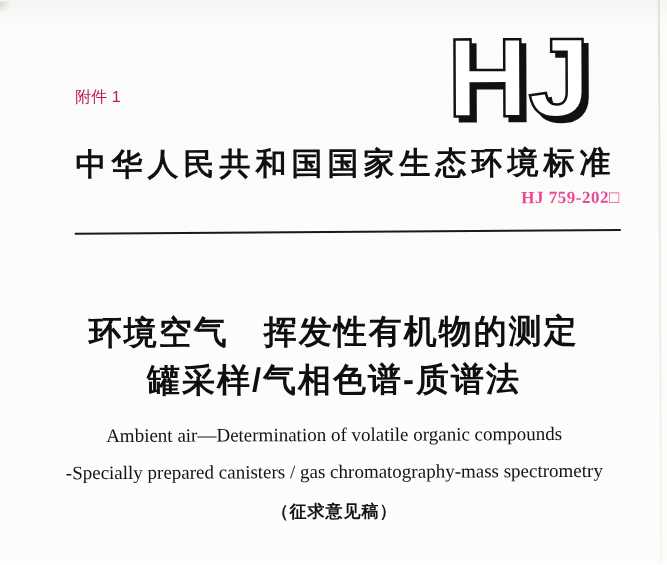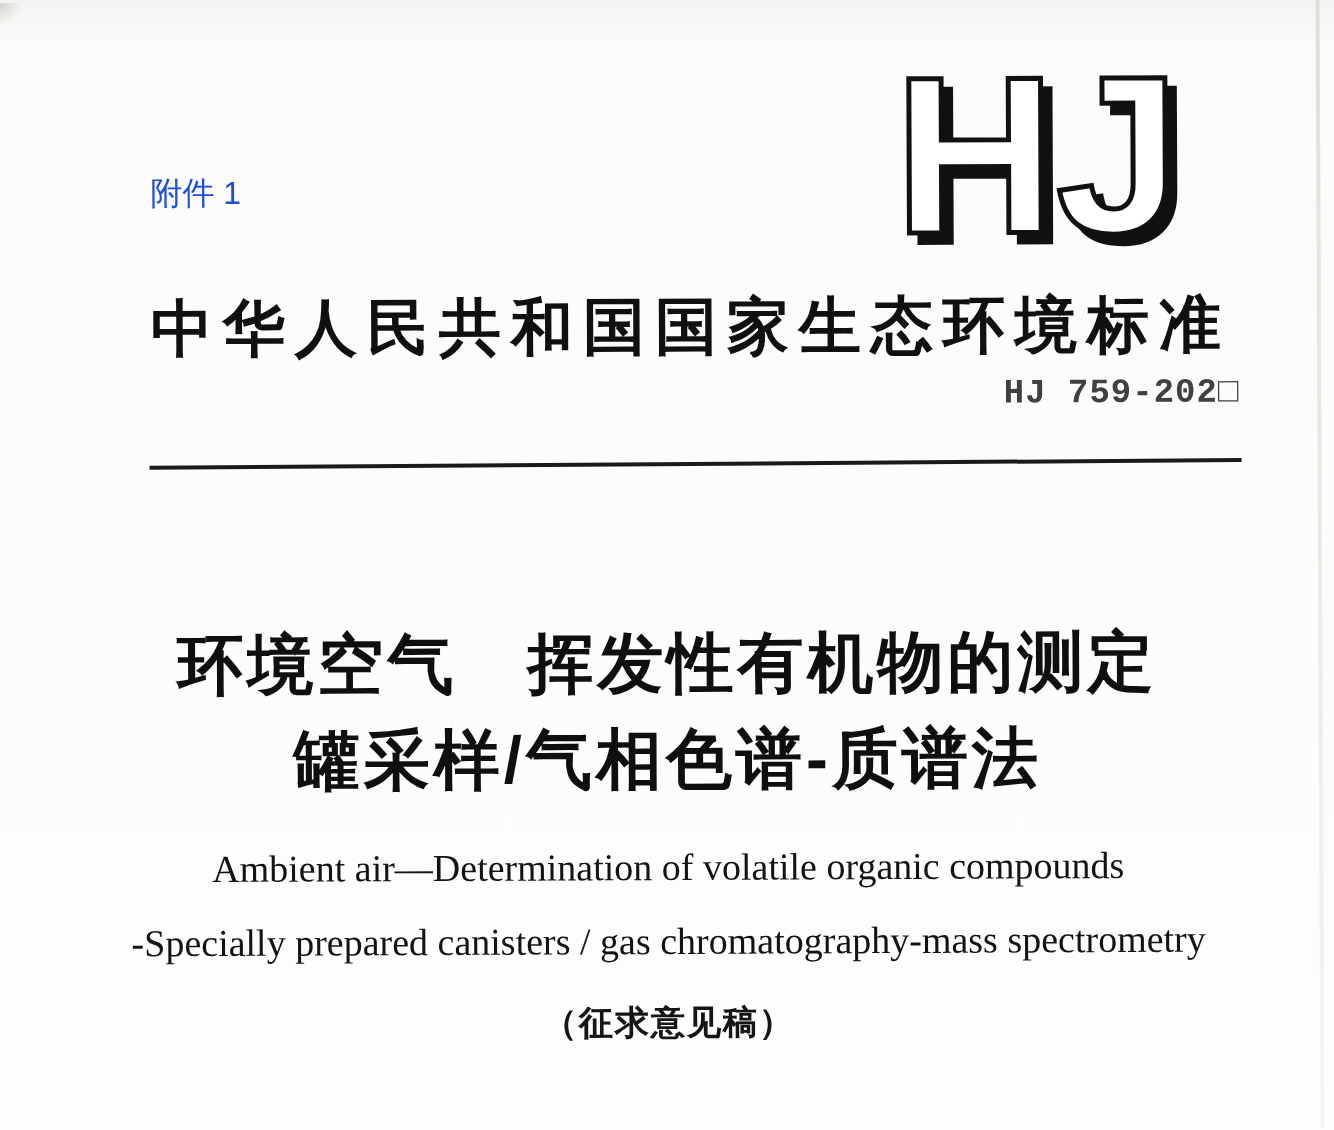--- a/index.html
+++ b/index.html
@@ -20,39 +20,39 @@
   }
   .corner-shade {
     position: absolute; left: 0; top: 0; width: 14px; height: 10px;
     background: radial-gradient(circle at 0 0, #b9b9b4, transparent 70%);
     opacity: .6;
   }
 
   .attachment {
     position: absolute; left: 76px; top: 86px;
     font-family: "Liberation Sans", sans-serif;
-    font-size: 16px; color: #1d4ed8;
+    font-size: 16px; color: #be185d;
   }
 
   .logo {
     position: absolute; left: 443px; top: 14px;
     width: 160px; height: 122px;
   }
 
   .header-title {
     position: absolute; left: 70px; top: 143px; width: 552px;
     font-family: "Liberation Serif", serif;
     font-weight: bold; font-size: 31px; letter-spacing: 5px;
     white-space: nowrap; text-align: center; color: #101010;
   }
 
   .std-block {
     position: absolute; right: 47px; top: 188px;
     text-align: center; line-height: 21px;
-    font-family: Liberation Mono, monospace; color: #404040;
+    font-family: Liberation Serif, serif; color: #ec4899;
   }
   .std-number { font-size: 17px; font-weight: bold; letter-spacing: .5px; }
   .std-replaces { font-size: 15px; font-weight: bold; letter-spacing: .3px; }
 
   .rule {
     position: absolute; left: 75px; top: 231px; width: 546px; height: 2px;
     background: #1a1a1a; transform: rotate(-0.15deg);
   }
 
   .title-cn {

